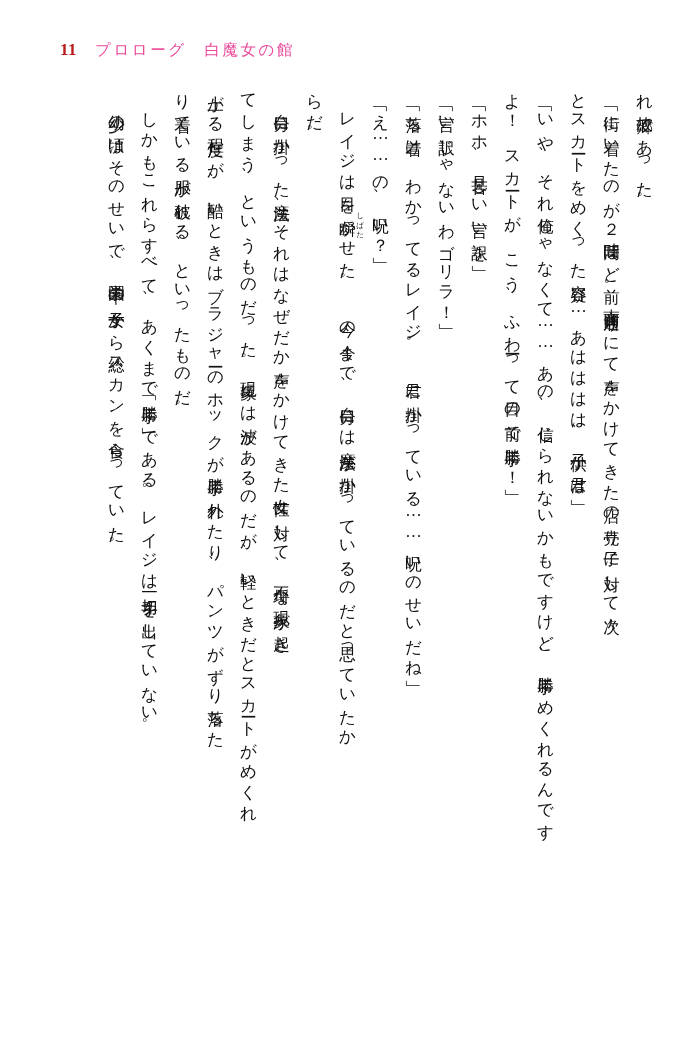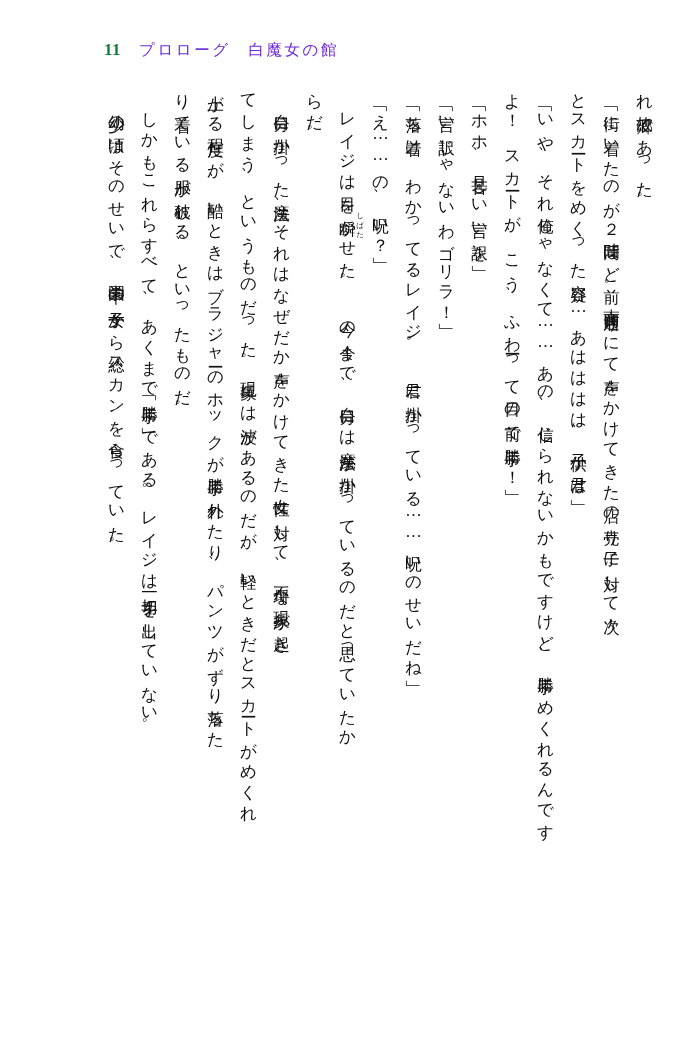--- a/index.html
+++ b/index.html
@@ -31,27 +31,26 @@
     right: 60px;
     height: 26px;
     display: flex;
     align-items: baseline;
     gap: 18px;
   }
   .folio {
     font-size: 17px;
     font-weight: bold;
     letter-spacing: 0.5px;
-    color: #15803d;
-    margin-left: 44px;
+    color: #b91c1c;
   }
   .running-title {
     font-size: 15.5px;
     letter-spacing: 2.5px;
-    color: #6d28d9;
+    color: #ec4899;
   }
 
   
   .body-area {
     position: absolute;
     top: 82px;
     left: 56px;
     right: 48px;
     bottom: 40px;
     display: flex;

